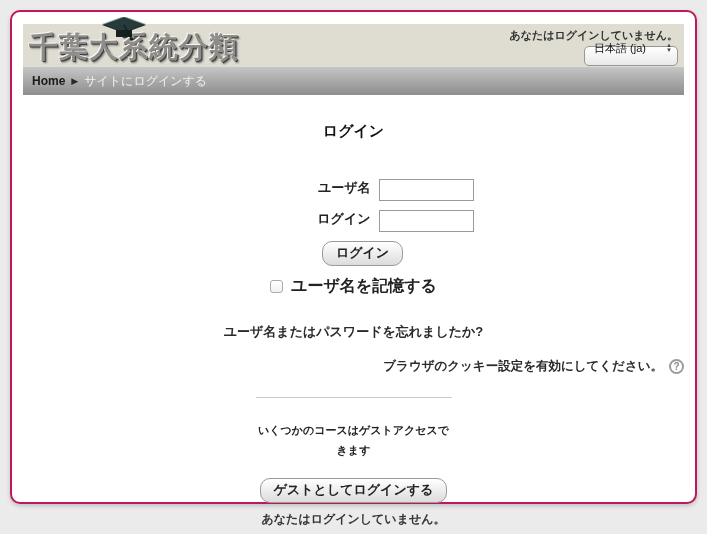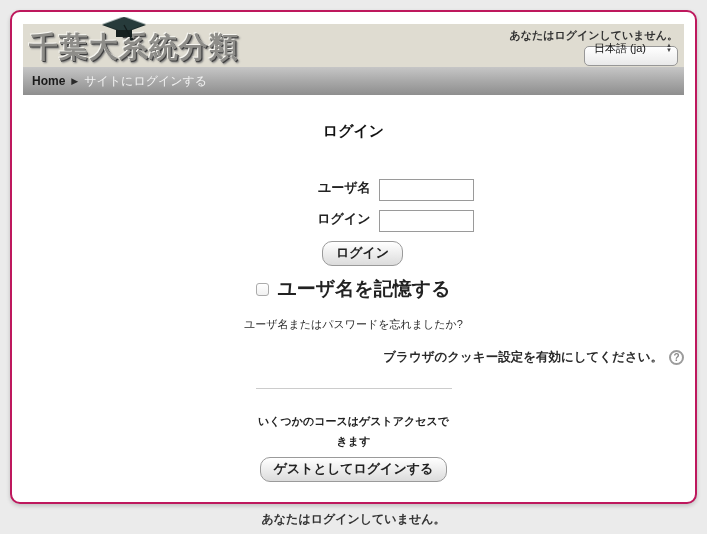--- a/index.html
+++ b/index.html
@@ -136,26 +136,26 @@
     align-items: center;
   }
   .checkbox {
     width: 13px; height: 13px;
     border: 1px solid #ababab;
     border-radius: 3px;
     background: linear-gradient(#ffffff, #f1f1f1);
     margin-right: 8px;
     cursor: pointer;
   }
-  .remember-label { font-size: 19px; font-weight: bold; color: #222; }
+  .remember-label { font-size: 16px; font-weight: bold; color: #222; }
   .forgot-link {
     display: inline-block;
-    margin-top: 15px;
-    font-size: 11px;
-    font-weight: normal;
+    margin-top: 26px;
+    font-size: 13px;
+    font-weight: bold;
     color: #2a2a2a;
     text-decoration: none;
     cursor: pointer;
   }
   .cookies-row {
     margin-top: 17px;
     display: flex;
     justify-content: flex-end;
     align-items: center;
     font-size: 12.5px;
@@ -182,21 +182,21 @@
     margin: 22px auto 0 auto;
   }
   .guest-text {
     margin: 22px auto 0 auto;
     width: 192px;
     font-size: 11px;
     font-weight: bold;
     color: #222;
     line-height: 20px;
   }
-  .guest-btn-row { margin-top: 6px; }
+  .guest-btn-row { margin-top: 18px; }
   
   .footer {
     position: absolute;
     left: 0; top: 511px;
     width: 707px;
     text-align: center;
     font-size: 12px;
     font-weight: bold;
     color: #333;
   }

